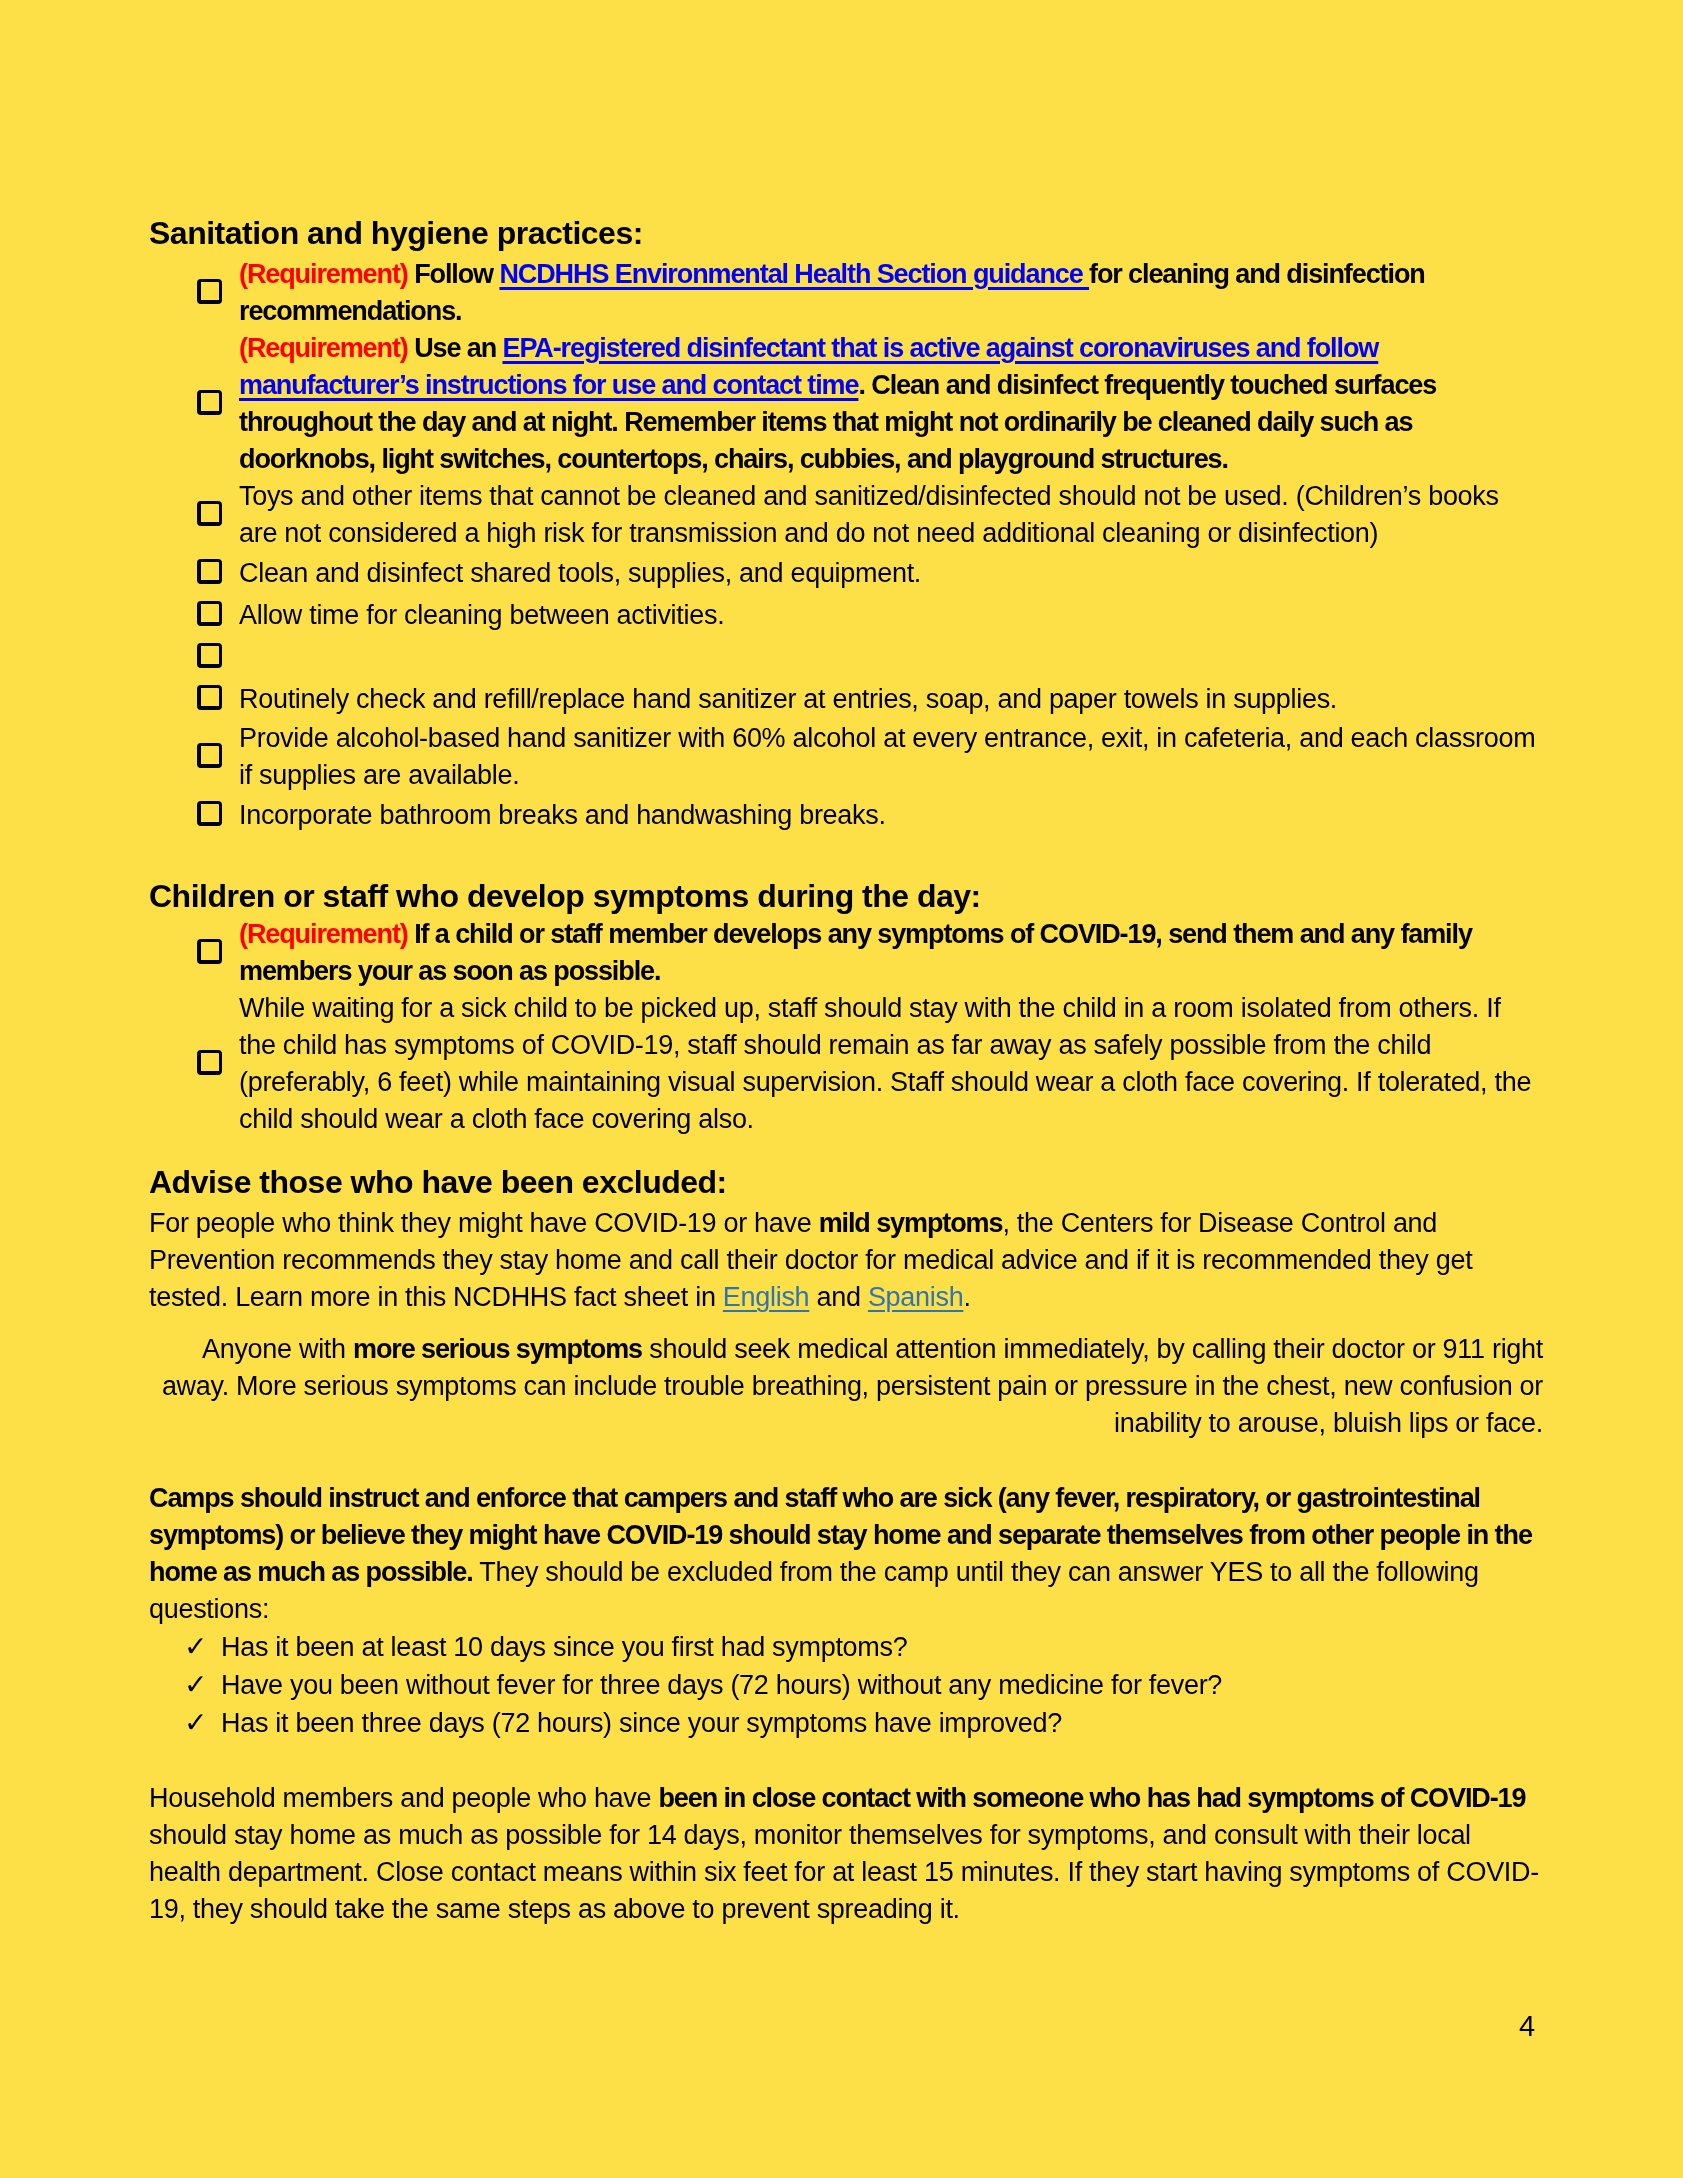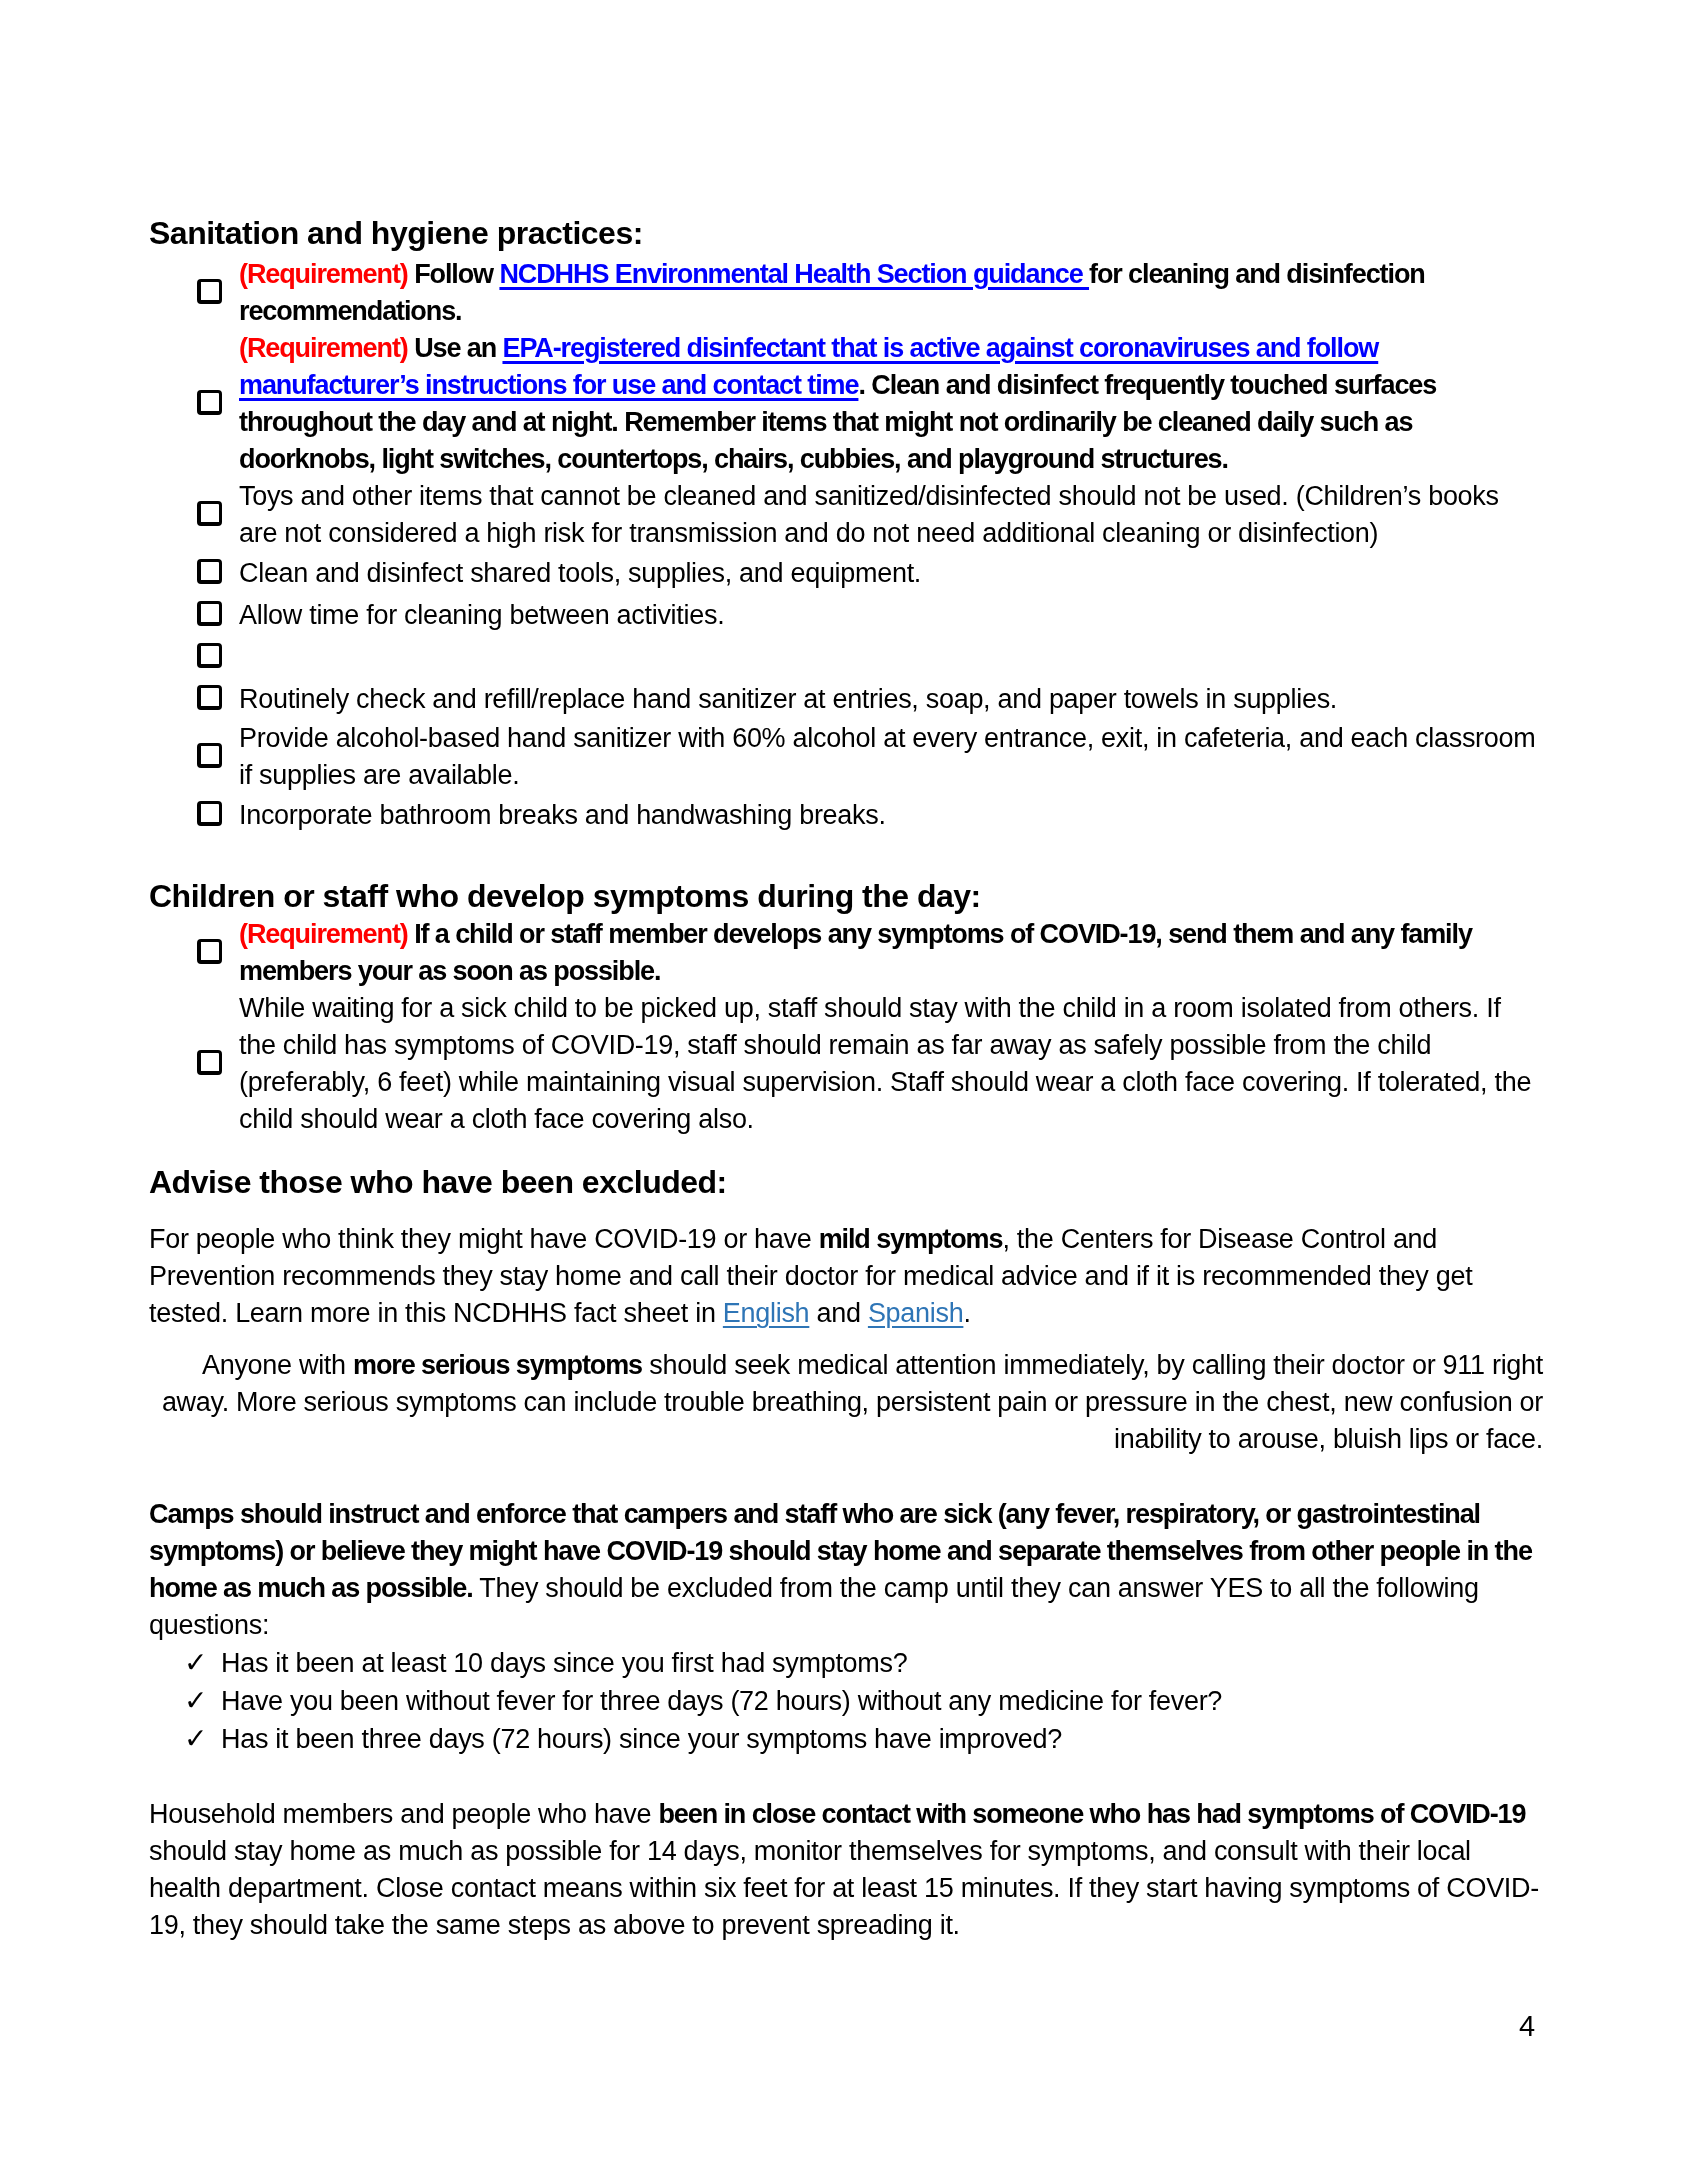--- a/index.html
+++ b/index.html
@@ -1,19 +1,19 @@
 <!DOCTYPE html>
 <html><head>
 <meta charset="utf-8">
 <style>
   html,body { margin:0; padding:0; background:#e8e8e8; }
   .page {
     position:relative;
     width:1683px; height:2178px;
-    background:#ffffff;
+    background:#fde047;
     font-family:"Liberation Sans", sans-serif;
     color:#000000;
     overflow:hidden;
   }
   .doc-content {
     position:absolute;
     left:149px; top:213px;
     width:1394px;
   }
   .doc-heading {
@@ -27,21 +27,21 @@
   #blk-sanitation-heading { margin-bottom:3px; }
   #blk-symptoms-heading   { margin-top:40px; }
   #blk-excluded-heading   { margin-top:24px; }
 
   .doc-para {
     margin:0;
     font-size:27px;
     line-height:37px;
     letter-spacing:-0.3px;
   }
-  #blk-excluded-p1 { margin-top:19px; }
+  #blk-excluded-p1 { margin-top:3px; }
   #blk-excluded-p2 { margin-top:15px;text-align:right; }
   #blk-excluded-p3 { margin-top:38px; }
   #blk-excluded-p4 { margin-top:38px; }
 
   .doc-list {
     list-style:none;
     margin:0; padding:0;
     font-size:27px;
     line-height:37px;
     letter-spacing:-0.3px;

